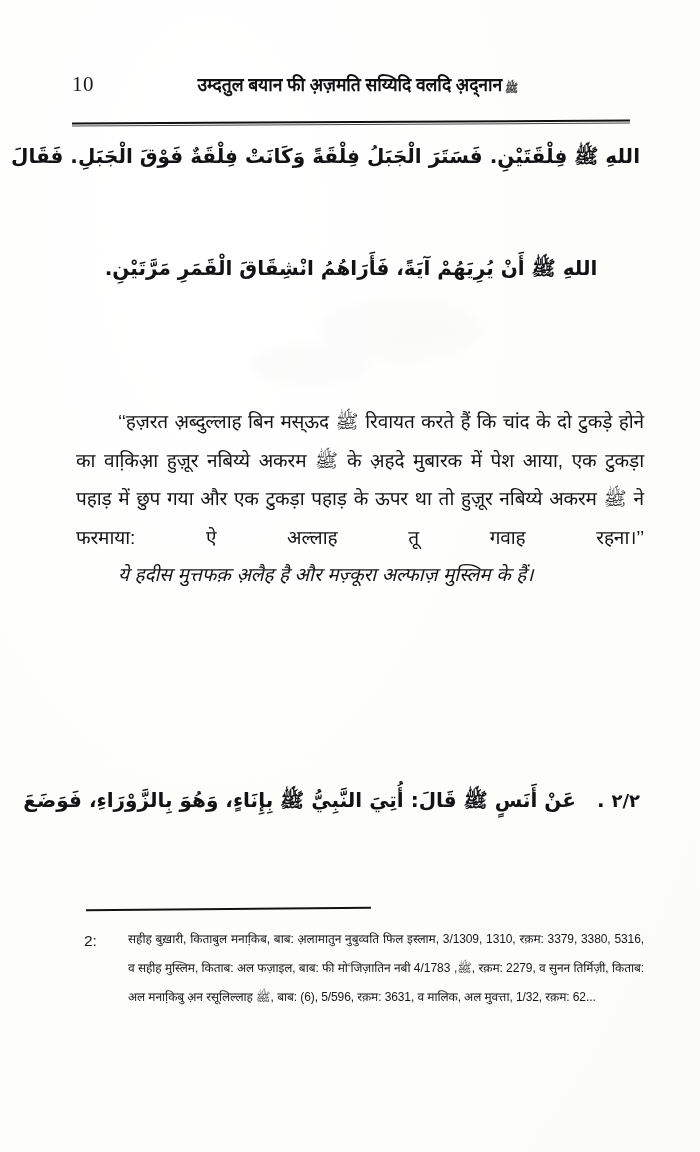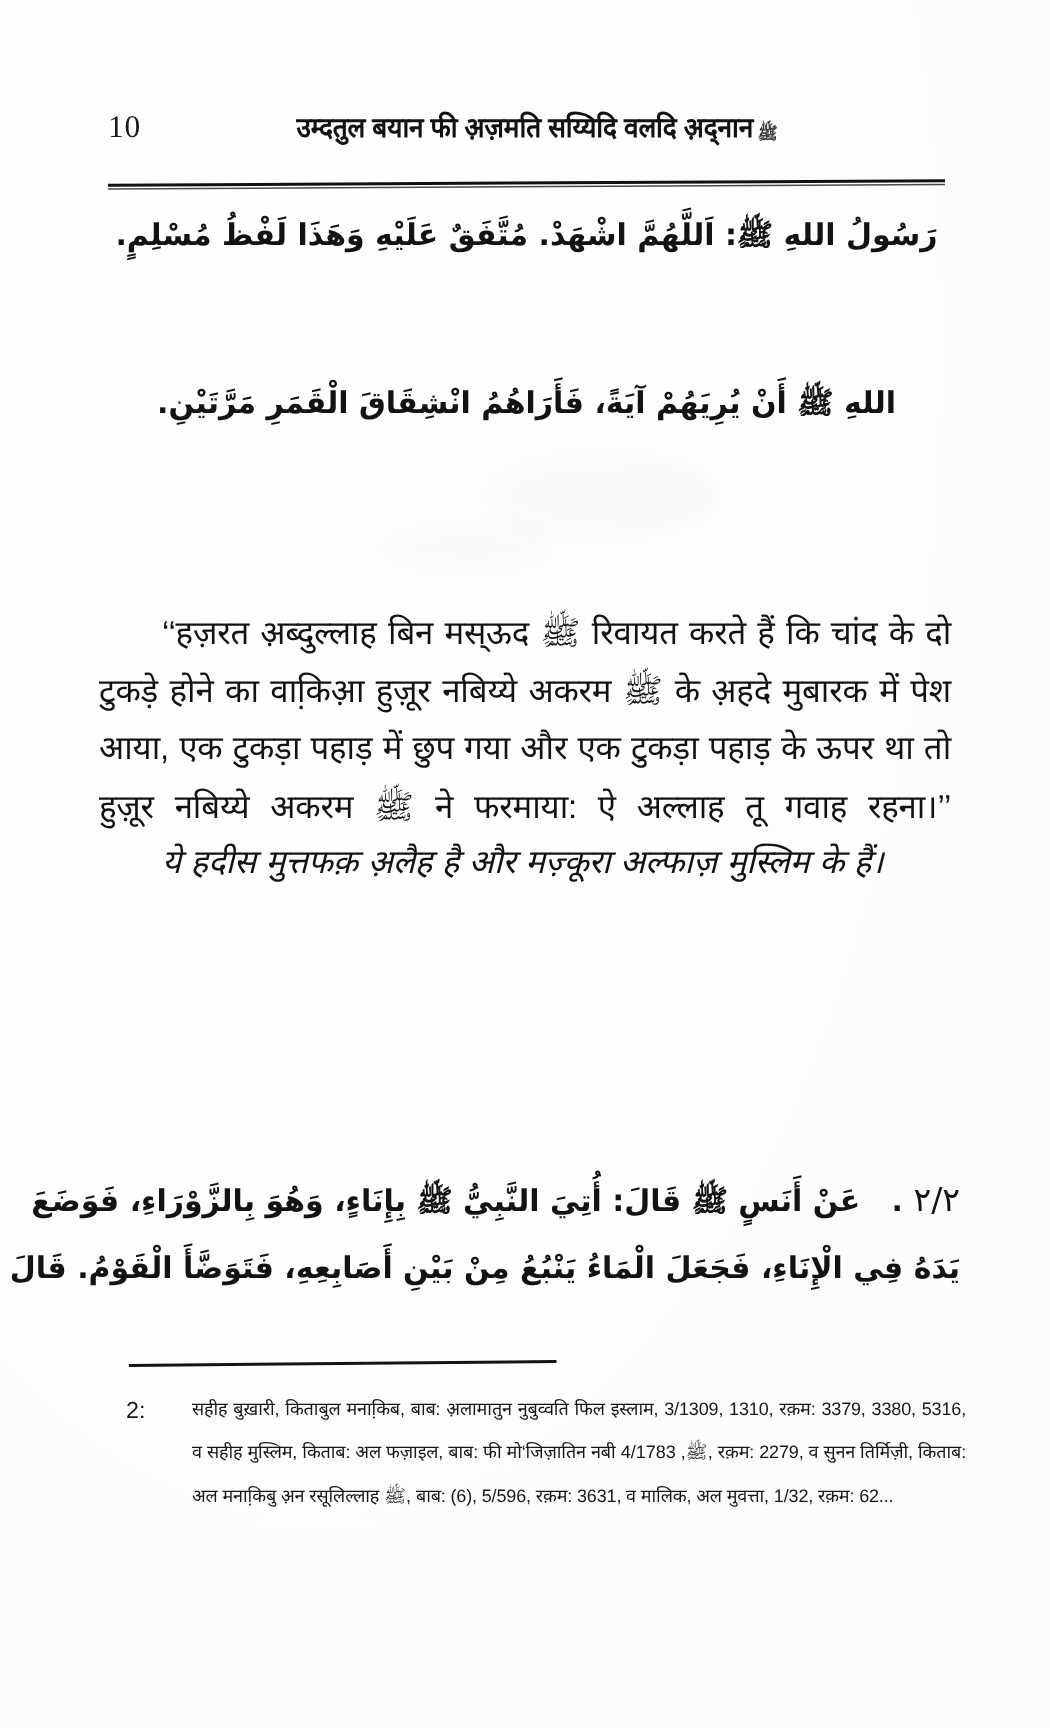--- a/index.html
+++ b/index.html
@@ -107,32 +107,32 @@
     white-space: nowrap;
   }
   .arabic-block .ln.center { text-align: center; }
 
   #arabic-1 { top: 134px; }
   #arabic-2 { top: 246px; }
   #arabic-3 { top: 778px; }
 
   .ar-num {
     font-family: "DejaVu Sans", sans-serif;
-    font-size: 22px;
-    font-weight: 400;
+    font-size: 18px;
+    font-weight: 700;
     text-align: right;
   }
 
   
   .hindi {
     position: absolute;
-    left: 66px;
+    left: 76px;
     width: 568px;
     font-family: "Liberation Sans", "DejaVu Sans", sans-serif;
-    font-size: 22px;
+    font-size: 19px;
     line-height: 38.5px;
     color: #121214;
     text-align: justify;
     text-align-last: justify;
     letter-spacing: -0.15px;
     word-spacing: 0.5px;
   }
   .hindi.last-left { text-align-last: left; font-style: italic; }
   .hindi .indent { display: inline-block; width: 42px; }
   .hindi p { margin: 0; }
@@ -200,40 +200,39 @@
     <span class="folio">10</span>
     <span class="header-title"><span>उम्दतुल बयान फी अ़ज़मति सय्यिदि वलदि अ़द्नान</span><span class="salawat sm">ﷺ</span></span>
   </div>
 
   <div class="header-rule">
     <div class="r1"></div>
     <div class="r2"></div>
   </div>
 
   <div class="arabic-block" id="arabic-1">
-    <span class="ln center">رَسُولُ اللهِ ﷺ: اَللَّهُمَّ اشْهَدْ. مُتَّفَقٌ عَلَيْهِ وَهَذَا لَفْظُ مُسْلِمٍ.</span>
+    <span class="ln center">اللهِ ﷺ فِلْقَتَيْنِ. فَسَتَرَ الْجَبَلُ فِلْقَةً وَكَانَتْ فِلْقَةٌ فَوْقَ الْجَبَلِ. فَقَالَ</span>
   </div>
 
   <div class="arabic-block" id="arabic-2">
     <span class="ln center">اللهِ ﷺ أَنْ يُرِيَهُمْ آيَةً، فَأَرَاهُمُ انْشِقَاقَ الْقَمَرِ مَرَّتَيْنِ.</span>
   </div>
 
   <div class="hindi" id="para-1">
     <p><span class="indent"></span><span>‘‘हज़रत अ़ब्दुल्लाह बिन मस्ऊद ﷺ रिवायत करते हैं कि चांद के दो टुकड़े होने का वाकि़आ़ हुज़ूर नबिय्ये अकरम ﷺ के अ़हदे मुबारक में पेश आया, एक टुकड़ा पहाड़ में छुप गया और एक टुकड़ा पहाड़ के ऊपर था तो हुज़ूर नबिय्ये अकरम ﷺ ने फरमाया: ऐ अल्लाह तू गवाह रहना।’’</span></p>
   </div>
 
   <div class="hindi last-left" id="para-2">
     <p><span class="indent"></span><span>ये हदीस मुत्तफक़ अ़लैह है और मज़्कूरा अल्फाज़ मुस्लिम के हैं।</span></p>
   </div>
 
 
 
   <div class="arabic-block" id="arabic-3">
     <span class="ln center"><span class="ar-num">٢/٢</span>&nbsp;.&nbsp;&nbsp;&nbsp;<span>عَنْ أَنَسٍ ﷺ قَالَ: أُتِيَ النَّبِيُّ ﷺ بِإِنَاءٍ، وَهُوَ بِالزَّوْرَاءِ، فَوَضَعَ</span></span>
-    <span class="ln center">يَدَهُ فِي الْإِنَاءِ، فَجَعَلَ الْمَاءُ يَنْبُعُ مِنْ بَيْنِ أَصَابِعِهِ، فَتَوَضَّأَ الْقَوْمُ. قَالَ</span>
   </div>
 
   <div class="fn-rule"></div>
 
   <div class="footnote">
     <span class="fn-marker">2:</span>
     <span class="fn-body">सहीह बुख़ारी, किताबुल मनाकि़ब, बाब: अ़लामातुन नुबुव्वति फिल इस्लाम, 3/1309, 1310, रक़म: 3379, 3380, 5316, व सहीह मुस्लिम, किताब: अल फज़ाइल, बाब: फी मो‘जिज़ातिन नबी ﷺ, 4/1783, रक़म: 2279, व सुनन तिर्मिज़ी, किताब: अल मनाकि़बु अ़न रसूलिल्लाह ﷺ, बाब: (6), 5/596, रक़म: 3631, व मालिक, अल मुवत्ता, 1/32, रक़म: 62...</span>
   </div>
 
 </div>

